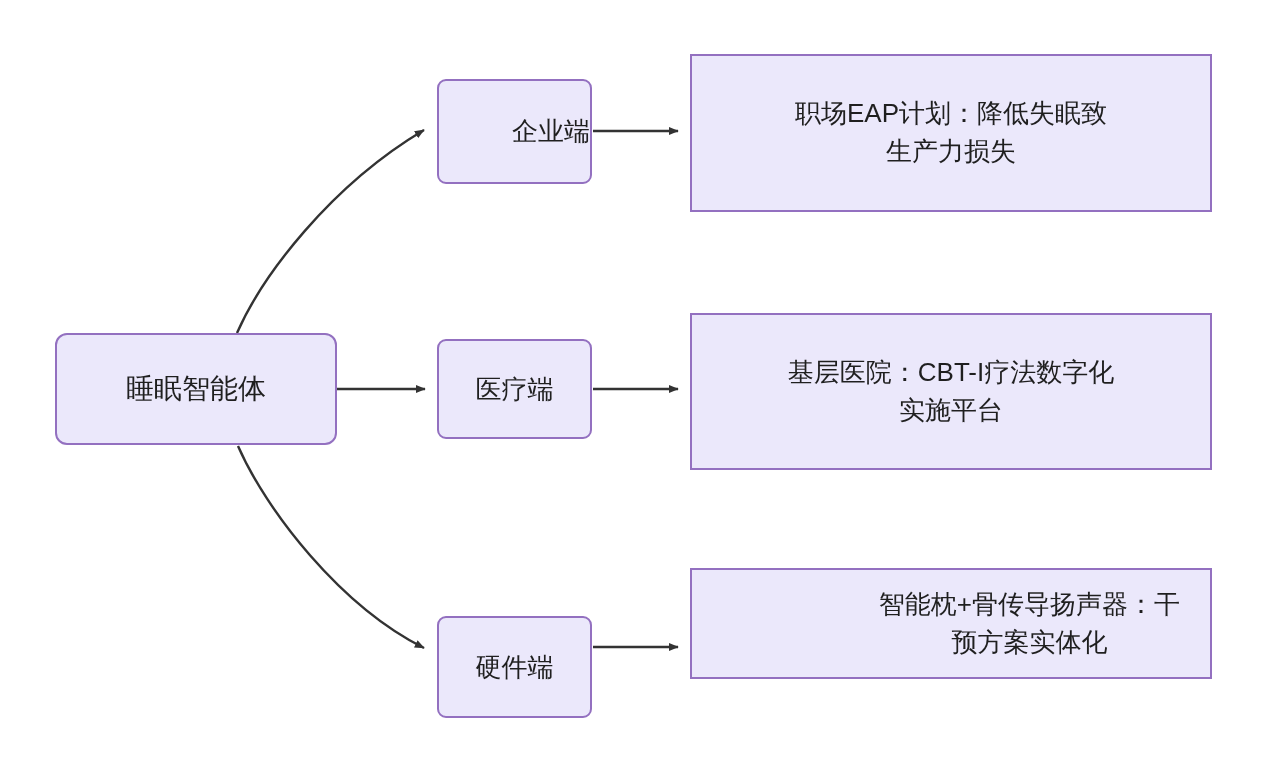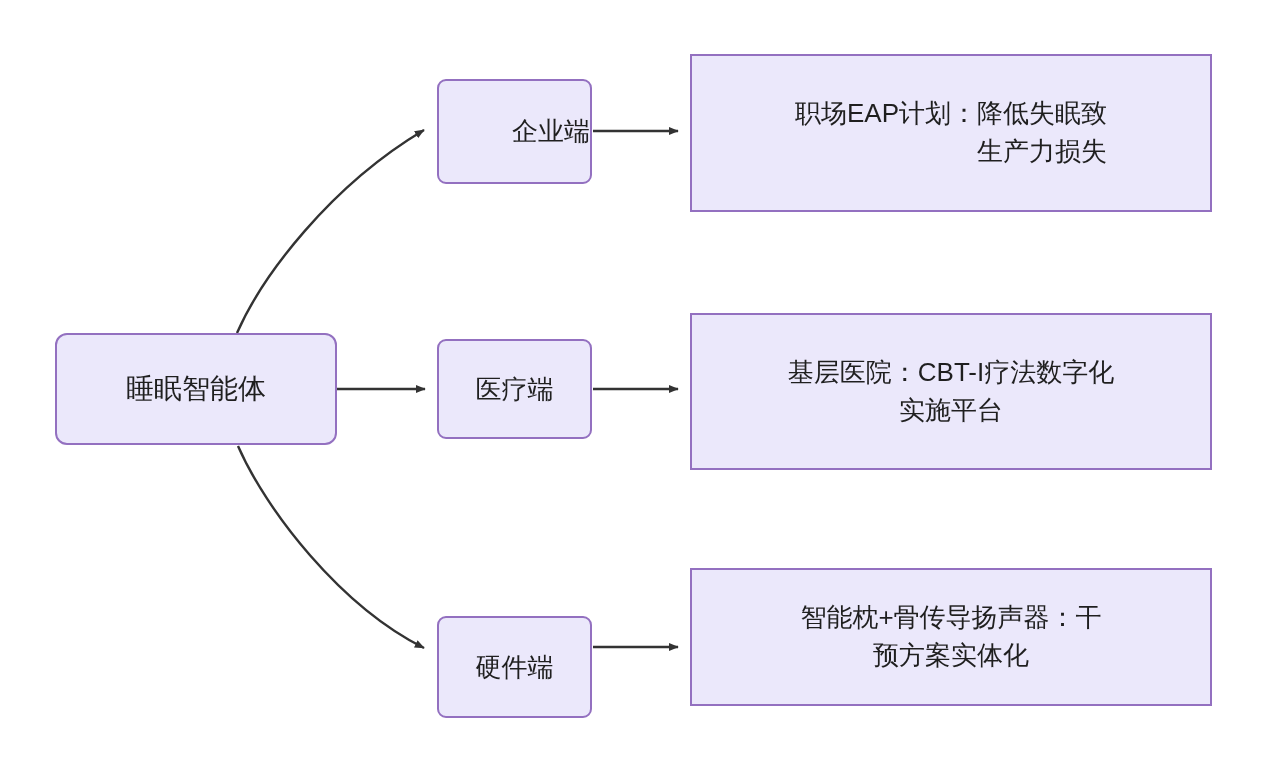--- a/index.html
+++ b/index.html
@@ -55,23 +55,23 @@
   .node-branch-1 { top: 339px; height: 100px; }
   .node-branch-2 { top: 596px; height: 102px; margin-top: 20px; }
   .node-detail {
     left: 690px;
     width: 522px;
     border-radius: 0px;
     font-size: 26px;
     line-height: 1.45;
     padding: 0 30px;
   }
-  .node-detail-0 { top: 54px;  height: 158px; text-align: right; }
+  .node-detail-0 { top: 54px;  height: 158px; }
   .node-detail-1 { top: 313px; height: 157px; }
-  .node-detail-2 { top: 568px; height: 138px; }
+  .node-detail-2 { top: 568px; height: 111px; justify-content: flex-end; }
   .node-label {
     display: block;
     white-space: pre-line;
   }
 </style>
 </head>
 <body>
 
 <div id="canvas">
 

